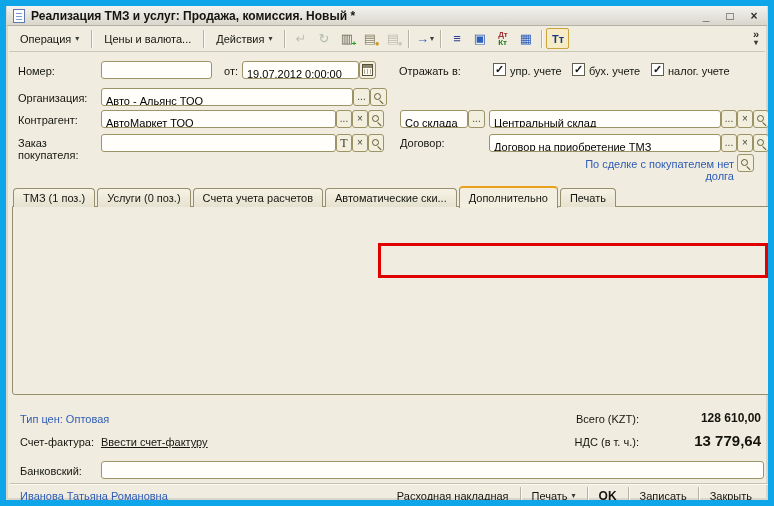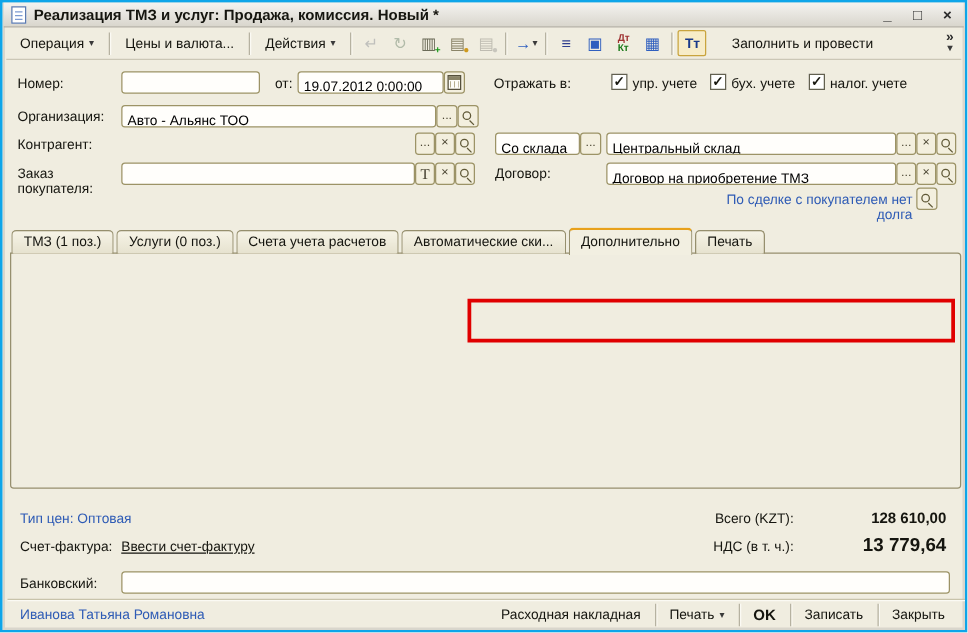--- a/index.html
+++ b/index.html
@@ -1,18 +1,18 @@
 <!DOCTYPE html>
 <html style="--bg: #f0ede0; --selection: #3161c1; --link: #2e5bb5; --highlight-red: #e00000; --tab-accent: #e8a11b;"><head>
 <meta charset="utf-8">
 <style>
   * { margin:0; padding:0; box-sizing:border-box; }
   body { background:#ffffff; font-family:"Liberation Sans", sans-serif; }
   .window { position:relative; width:774px; height:506px; background:var(--bg,#f0ede0);
-            border:2px solid #0ea5e9; box-shadow:inset 0 0 0 2px #d9d6cc; overflow:hidden; }
+            border:6px solid #0ea5e9; box-shadow:inset 0 0 0 2px #d9d6cc; overflow:hidden; }
 
   
   .titlebar { position:absolute; left:1px; top:0; right:1px; height:20px;
               background:linear-gradient(#f4f3f0,#d9d6cd); border-bottom:1px solid #b3b0a6;
               display:flex; align-items:center; padding:0 6px; }
   .doc-icon { width:12px; height:14px; background:#fff; border:1px solid #5b7ab0; margin-right:6px; position:relative; flex:none; }
   .doc-icon::before { content:""; position:absolute; left:2px; top:3px; right:2px; height:1px;
                       background:#7d9bd1; box-shadow:0 3px 0 #7d9bd1, 0 6px 0 #7d9bd1; }
   .title { font-weight:bold; font-size:12px; color:#15150f; white-space:nowrap; }
   .winbtns { margin-left:auto; display:flex; gap:10px; color:#2d2d2d; font-size:12px; font-weight:bold; }
@@ -141,23 +141,20 @@
           </span>
         </div>
         <div class="tbi">
           <span style="color: rgb(47, 95, 191);">▦</span>
         </div>
         <div class="tsep"></div>
         <div class="tbi pressed">
           <span style="color: rgb(26, 58, 138); font-weight: bold; font-size: 11px;">Тт</span>
         </div>
       </div>
-    <div class="tbtn" style="margin-left:12px">
-      <span>Заполнить и провести</span>
-    </div>
     <div class="overflow">
       <span>»</span>
       <span class="caret">▾</span>
     </div>
   </div>
 
   <span class="lbl" style="left:12px; top:59px">Номер:</span>
   <div class="fld" style="left:95px; top:55px; width:111px"></div>
   <span class="lbl" style="left:218px; top:59px">от:</span>
   <div class="fld" style="left:236px; top:55px; width:117px">19.07.2012  0:00:00</div>
@@ -174,20 +171,21 @@
   <span class="lbl" style="left:662px; top:59px">налог. учете</span>
 
   <span class="lbl" style="left:12px; top:86px">Организация:</span>
   <div class="fld" style="left:95px; top:82px; width:252px">Авто - Альянс ТОО</div>
   <span class="fb w17" style="left:347px; top:82px">...</span>
   <span class="fb w17" style="left:364px; top:82px">
       <i class="mag"></i>
     </span>
 
   <span class="lbl" style="left:12px; top:108px">Контрагент:</span>
+  <div class="fld" style="left:95px; top:104px; width:235px">АвтоМаркет ТОО</div>
   <span class="fb" style="left:330px; top:104px">...</span>
   <span class="fb" style="left:346px; top:104px">×</span>
   <span class="fb" style="left:362px; top:104px">
       <i class="mag"></i>
     </span>
 
   <div class="fld" style="left:394px; top:104px; width:68px">Со склада</div>
   <span class="fb w17" style="left:462px; top:104px">...</span>
   <div class="fld" style="left:483px; top:104px; width:232px">Центральный склад</div>
   <span class="fb" style="left:715px; top:104px">...</span>

